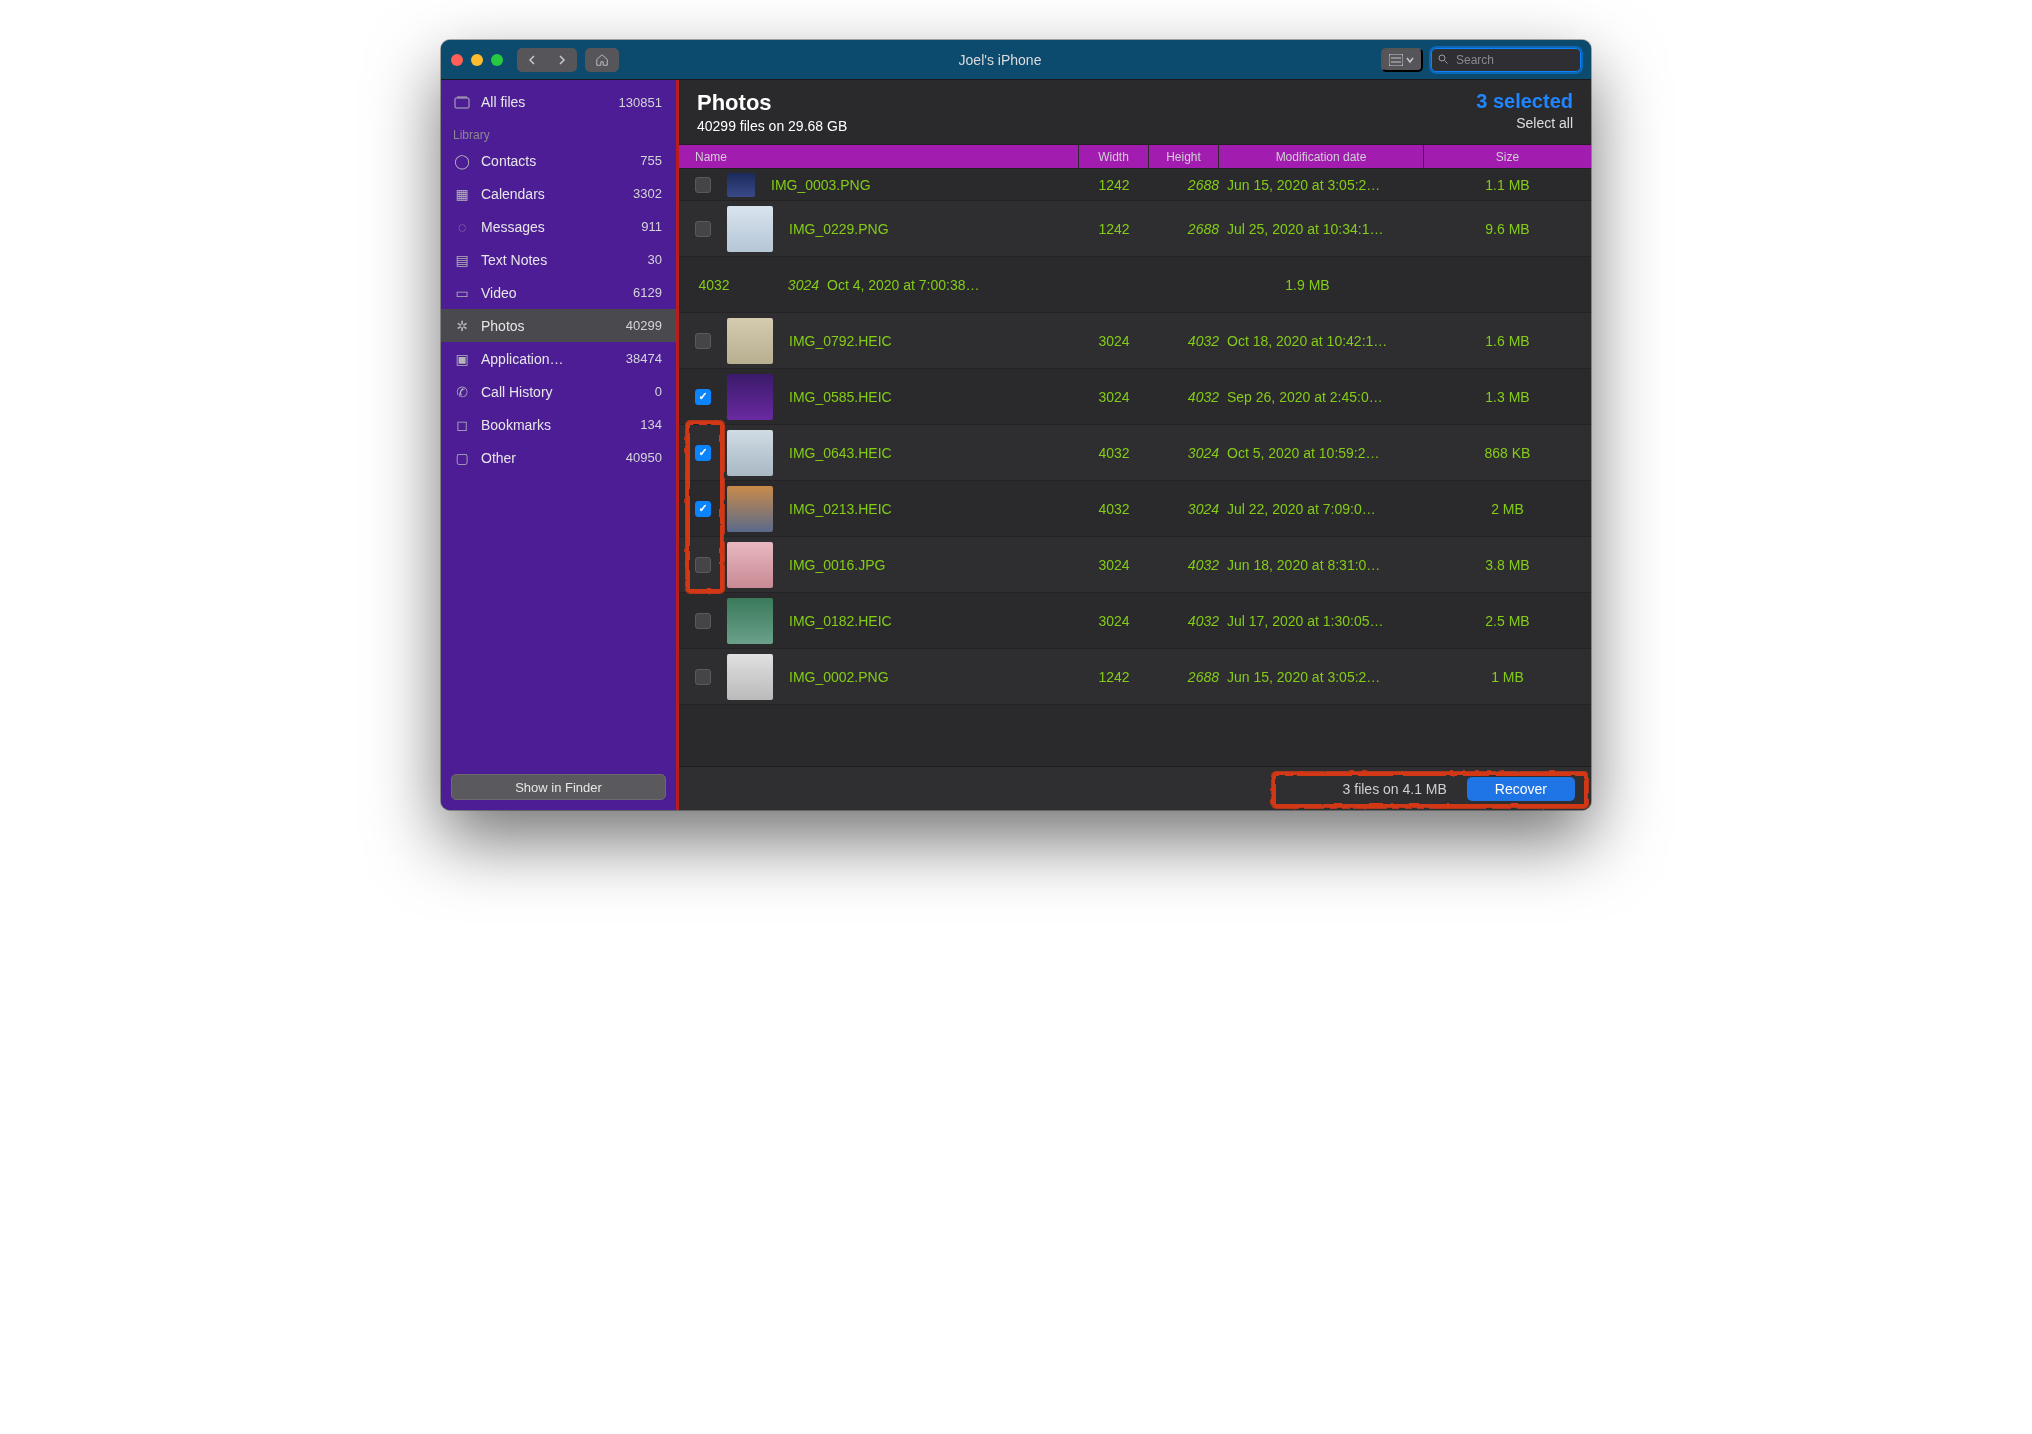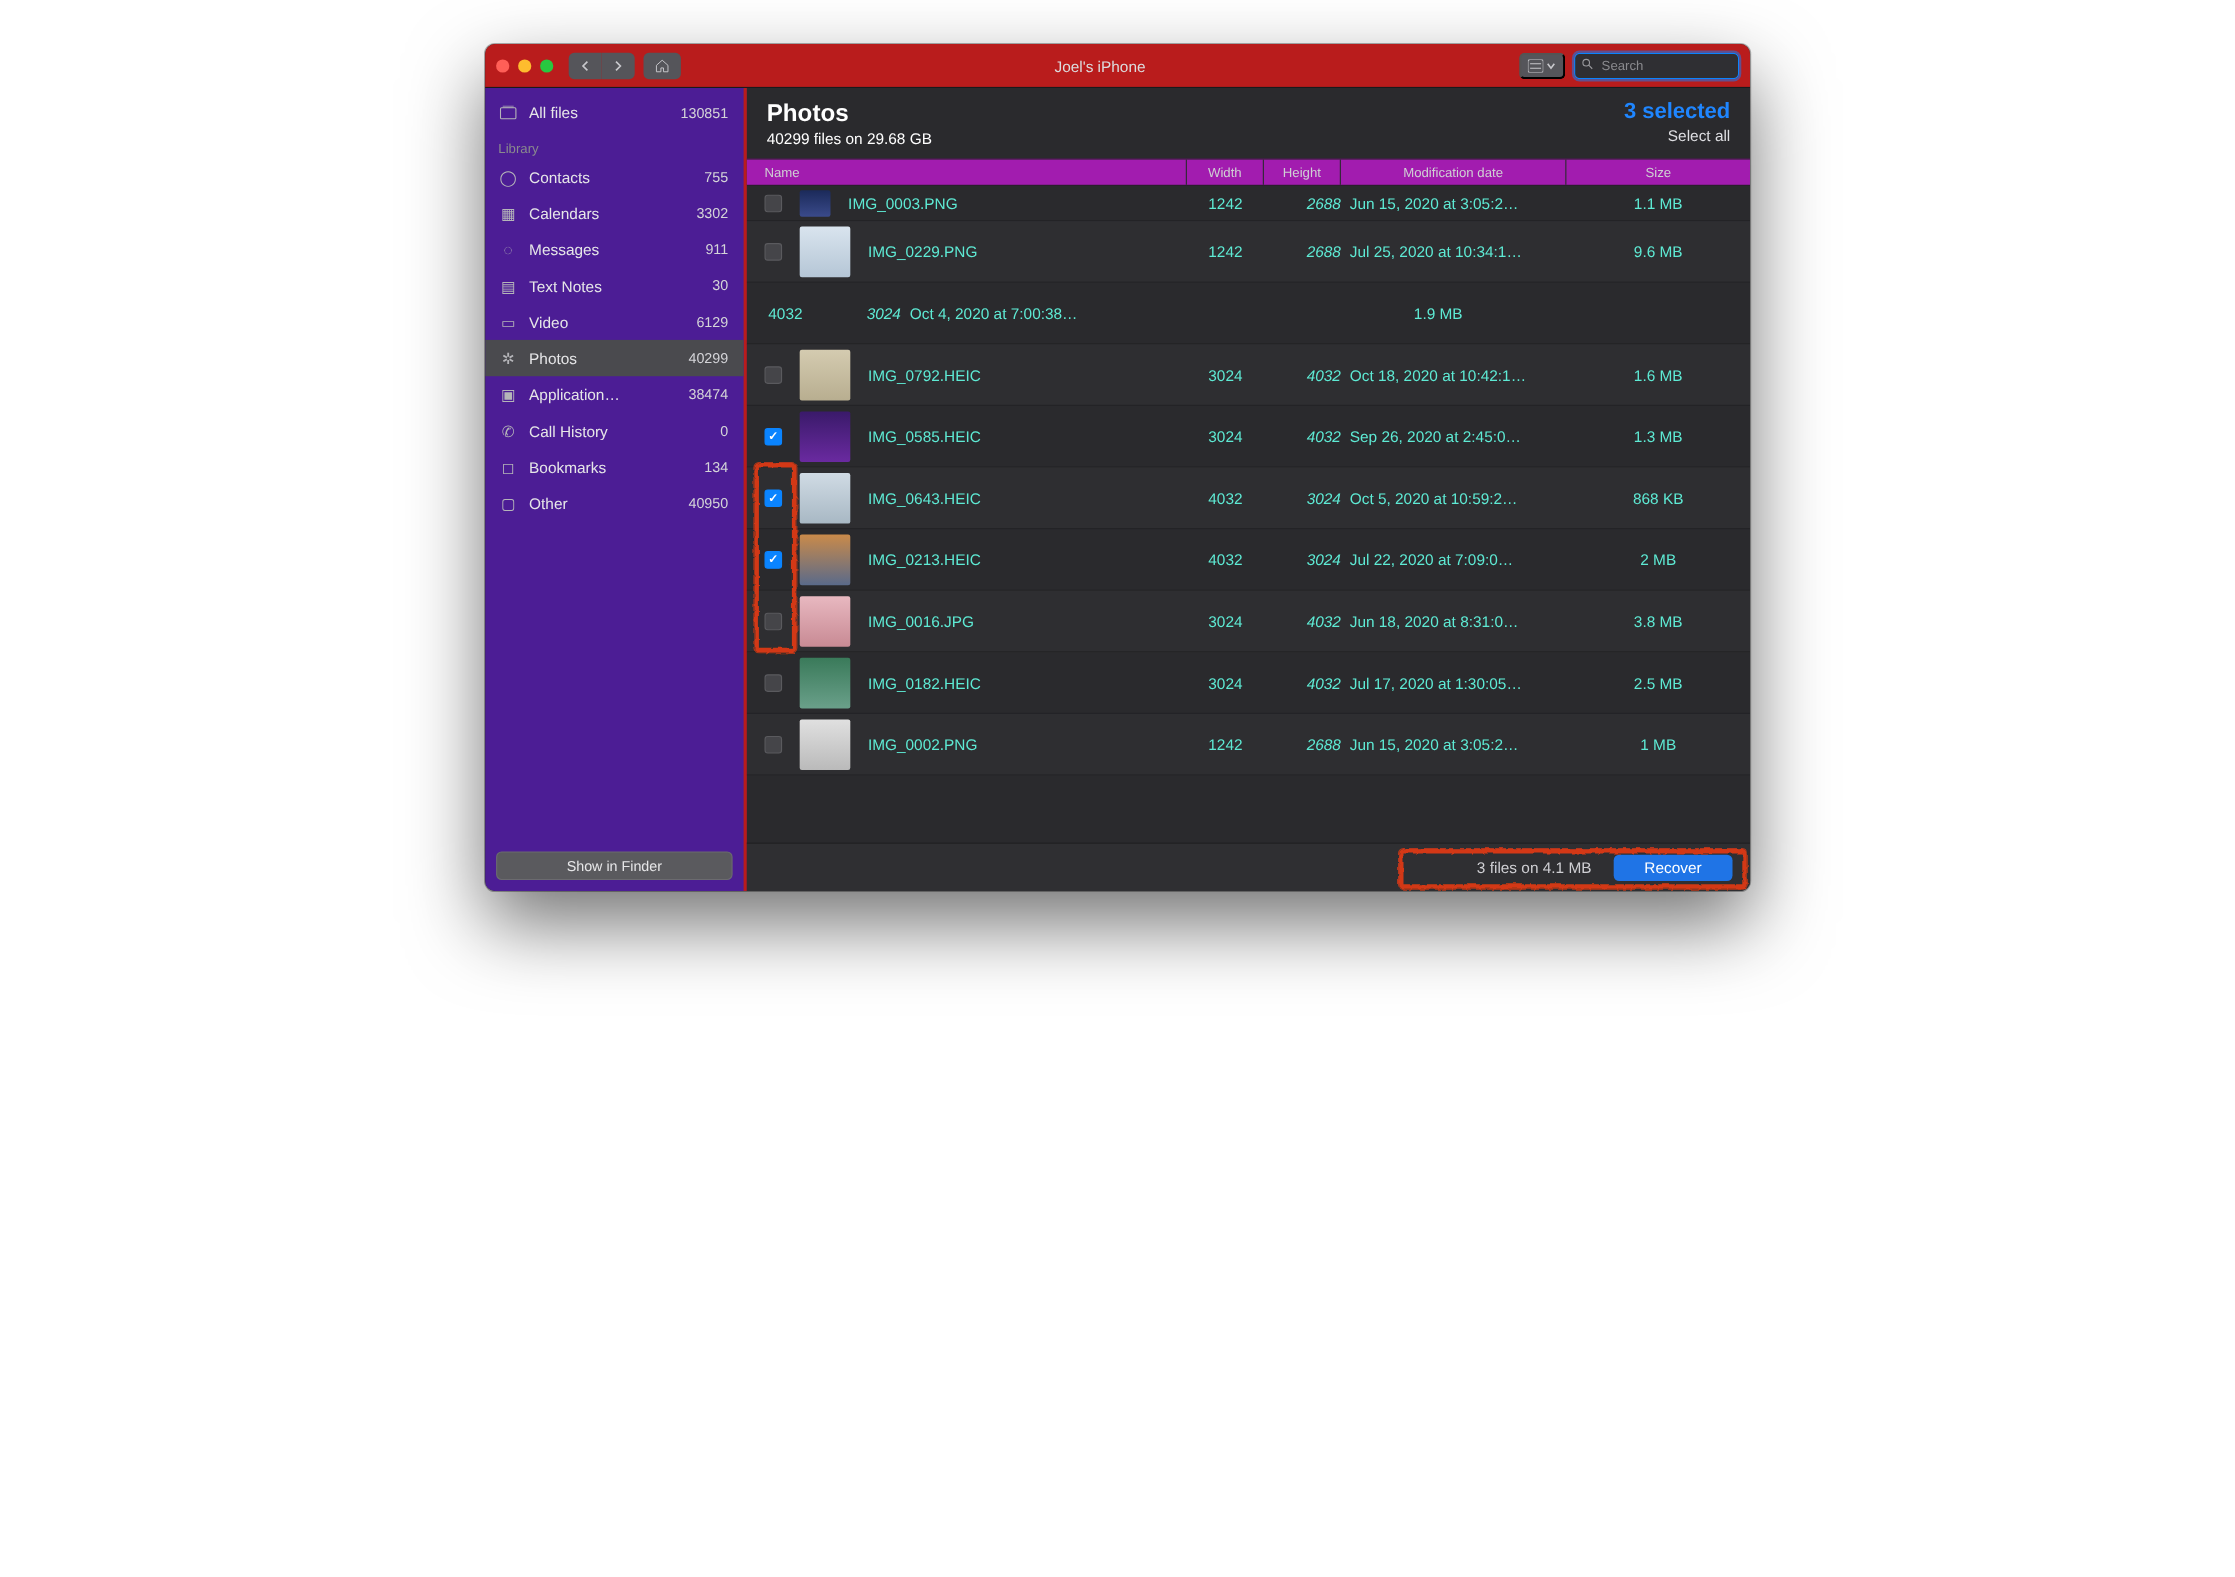--- a/index.html
+++ b/index.html
@@ -20,21 +20,21 @@
     box-shadow: 0 30px 70px rgba(0,0,0,0.55), 0 0 0 1px rgba(0,0,0,0.3);
     display: flex;
     flex-direction: column;
     overflow: hidden;
     color: #e6e6e8;
     position: relative;
   }
   
   .titlebar {
     height: 40px;
-    background: #b91c1c;
+    background: #0c4a6e;
     display: flex;
     align-items: center;
     padding: 0 10px;
     gap: 8px;
     border-bottom: 1px solid #1a1a1c;
   }
   .traffic { display: flex; gap: 8px; margin-right: 6px; }
   .dot { width: 12px; height: 12px; border-radius: 50%; }
   .dot.red { background: #ff5f57; }
   .dot.yellow { background: #febc2e; }
@@ -155,21 +155,21 @@
   .col-date  { width: 205px; justify-content: center; }
   .col-size  { flex: 1;      justify-content: center; border-right: none; }
   
   .rows { flex: 1; overflow: hidden; }
   .row {
     display: flex;
     align-items: center;
     height: 56px;
     border-bottom: 1px solid #232326;
     font-size: 14px;
-    color: #5eead4;
+    color: #84cc16;
     padding: 0;
   }
   .row:nth-child(odd) { background: #2a2a2d; }
   .row:nth-child(even){ background: #2e2e31; }
   .row.first { height: 32px; }
   .cell-name {
     width: 400px;
     display: flex;
     align-items: center;
     gap: 16px;

